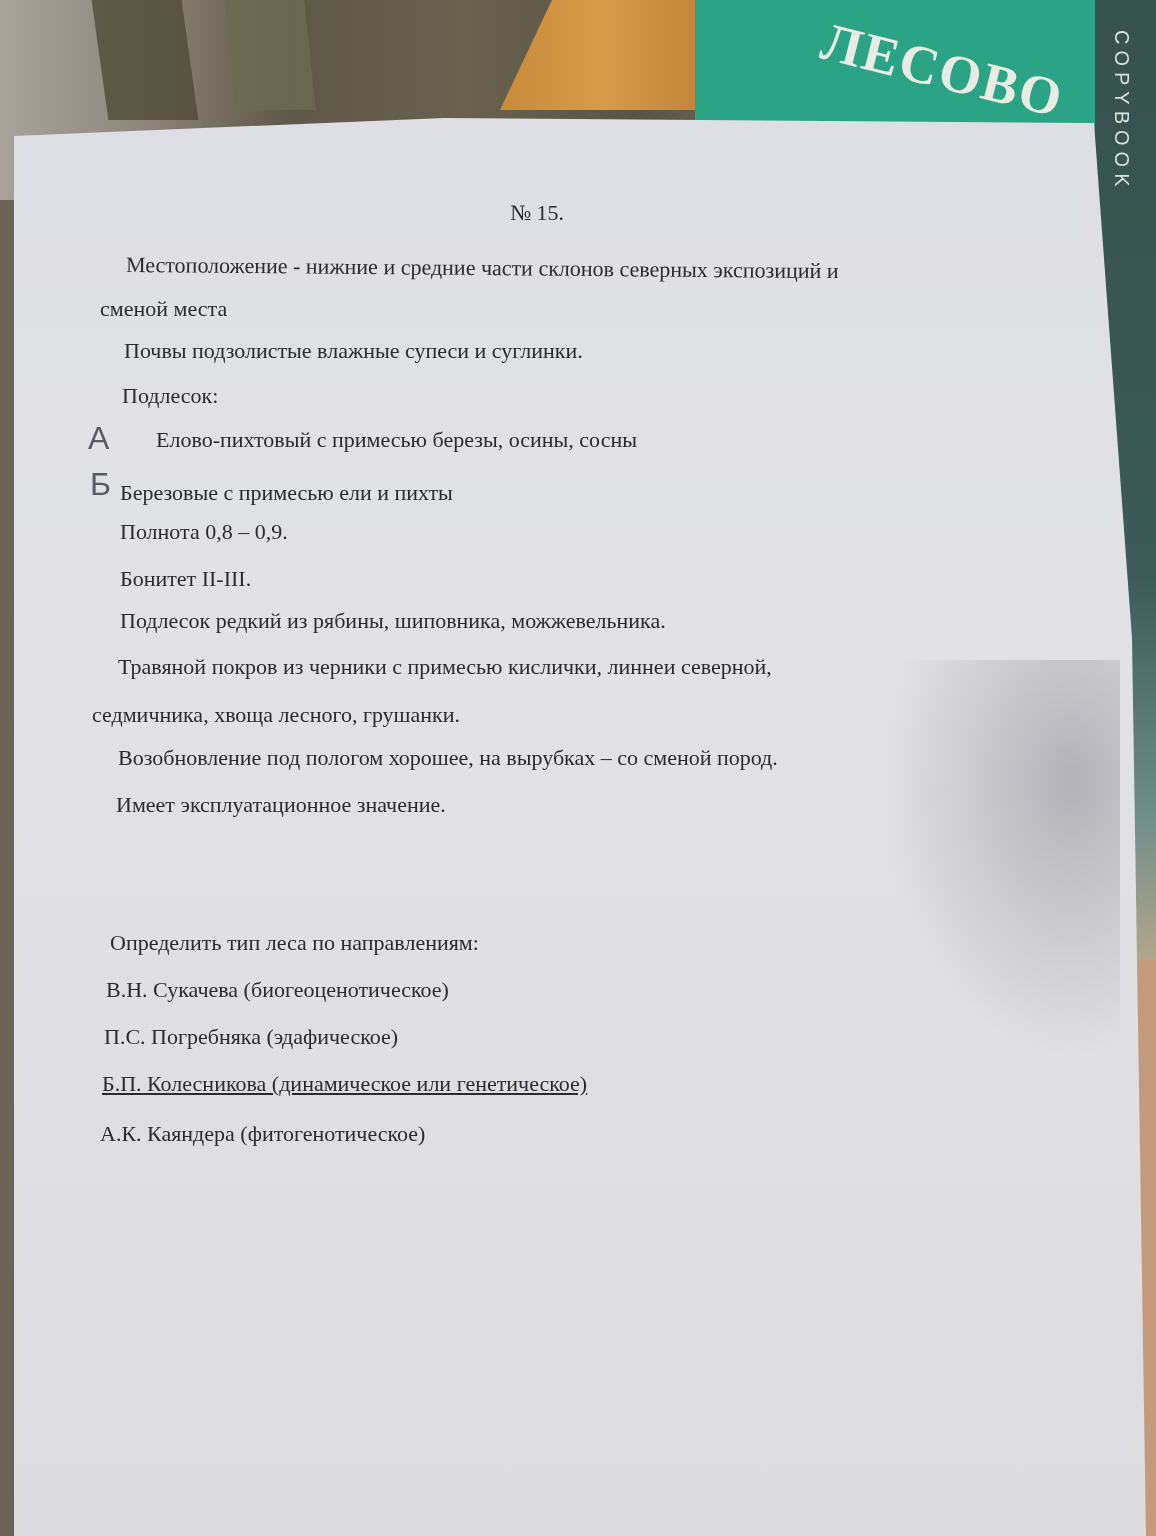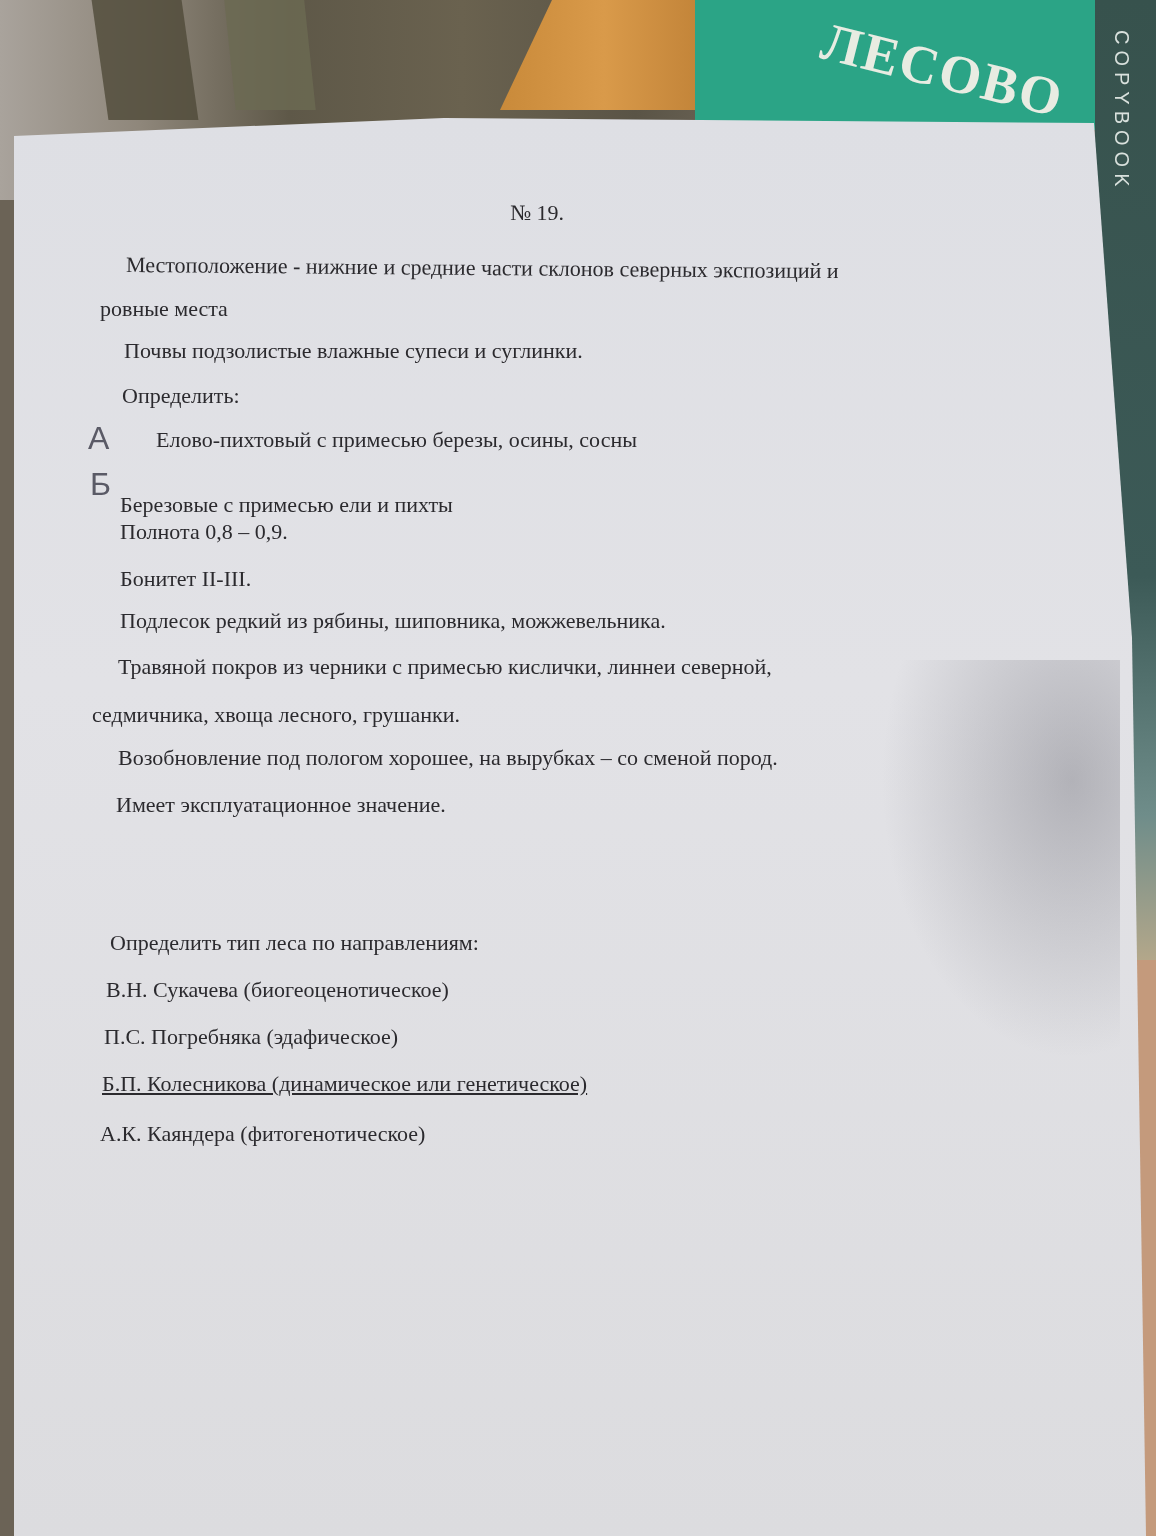--- a/index.html
+++ b/index.html
@@ -41,32 +41,32 @@
 <div class="bg-wood"></div>
 <div class="bg-book"></div>
 <div class="book-title">ЛЕСОВО</div>
 <div class="bg-book-spine"></div>
 <div class="spine-text">COPYBOOK</div>
 <div class="bg-table"></div>
 
 <div class="paper"></div>
 <div class="shadow"></div>
 
-<div class="line" style="left:510px; top:200px;">№ 19.</div>
+<div class="line" style="left:510px; top:200px;">№ 15.</div>
 
 <div class="line" style="left:126px; top:252px; transform:rotate(0.5deg); transform-origin:left;">Местоположение  - нижние и средние части склонов северных экспозиций и</div>
-<div class="line" style="left:100px; top:296px;">ровные места</div>
+<div class="line" style="left:100px; top:296px;">сменой места</div>
 <div class="line" style="left:124px; top:338px;">Почвы подзолистые влажные супеси и суглинки.</div>
-<div class="line" style="left:122px; top:383px;">Определить:</div>
+<div class="line" style="left:122px; top:383px;">Подлесок:</div>
 
 <div class="hand" style="left:88px; top:420px;">А</div>
 <div class="line" style="left:120px; top:427px;margin-left:36px;">Елово-пихтовый с примесью березы, осины, сосны</div>
 
 <div class="hand" style="left:90px; top:466px;">Б</div>
-<div class="line" style="left:120px; top:492px;font-family:Liberation Serif, serif;">Березовые с примесью ели и пихты</div>
+<div class="line" style="left:120px; top:480px;font-family:Liberation Serif, serif;">Березовые с примесью ели и пихты</div>
 
 <div class="line" style="left:120px; top:519px;">Полнота 0,8 – 0,9.</div>
 <div class="line" style="left:120px; top:566px;">Бонитет II-III.</div>
 <div class="line" style="left:120px; top:608px;">Подлесок редкий из рябины, шиповника, можжевельника.</div>
 <div class="line" style="left:118px; top:654px;">Травяной покров из черники с примесью кислички, линнеи северной,</div>
 <div class="line" style="left:92px; top:702px;">седмичника, хвоща лесного, грушанки.</div>
 <div class="line" style="left:118px; top:745px;">Возобновление под пологом хорошее, на вырубках – со сменой пород.</div>
 <div class="line" style="left:116px; top:792px;">Имеет эксплуатационное значение.</div>
 
 <div class="line" style="left:110px; top:930px;">Определить тип леса по направлениям:</div>

